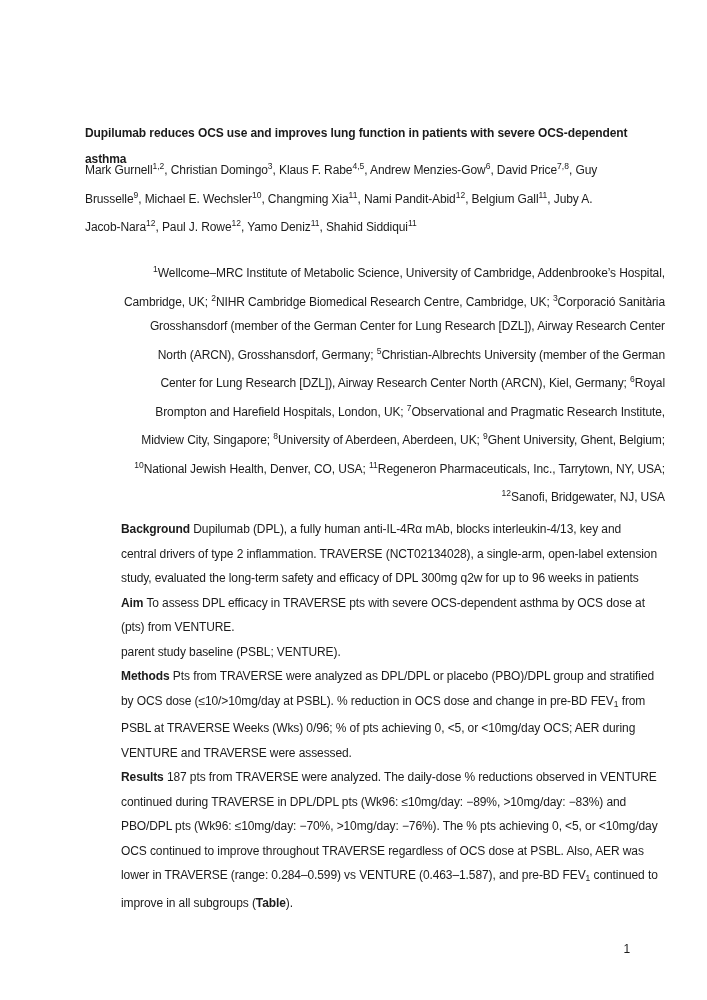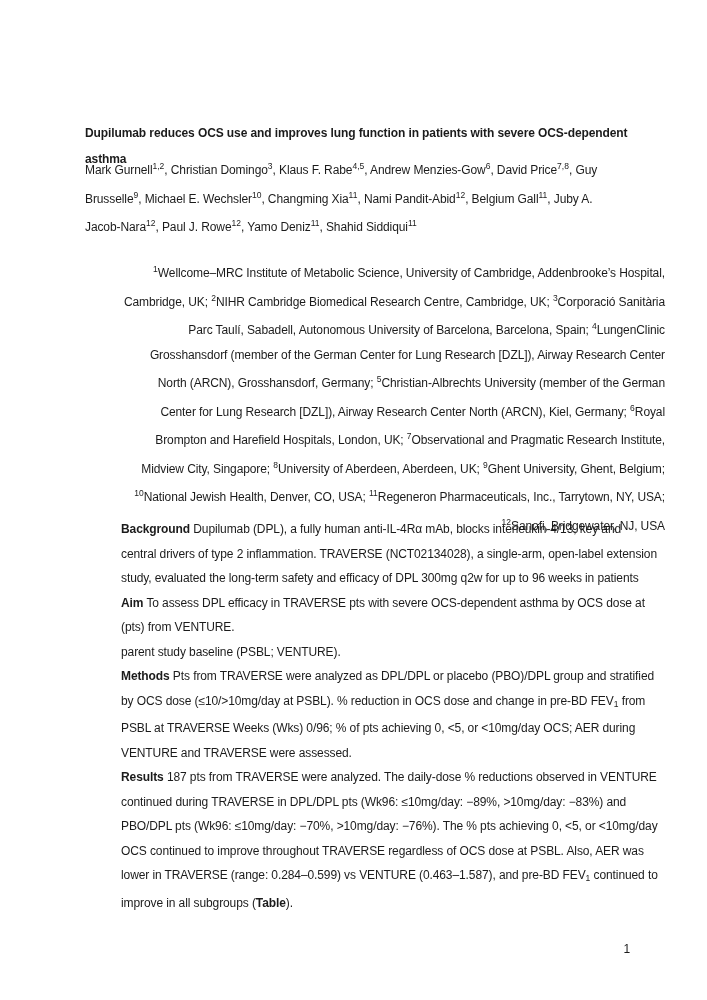--- a/index.html
+++ b/index.html
@@ -74,21 +74,20 @@
       <div class="line"><span class="b">asthma</span></div>
     </section>
   <section class="block block-authors" id="block-authors">
       <div class="line"><span>Mark Gurnell</span><span class="sup">1,2</span><span>, Christian Domingo</span><span class="sup">3</span><span>, Klaus F. Rabe</span><span class="sup">4,5</span><span>, Andrew Menzies-Gow</span><span class="sup">6</span><span>, David Price</span><span class="sup">7,8</span><span>, Guy</span></div>
       <div class="line"><span>Brusselle</span><span class="sup">9</span><span>, Michael E. Wechsler</span><span class="sup">10</span><span>, Changming Xia</span><span class="sup">11</span><span>, Nami Pandit-Abid</span><span class="sup">12</span><span>, Belgium Gall</span><span class="sup">11</span><span>, Juby A.</span></div>
       <div class="line"><span>Jacob-Nara</span><span class="sup">12</span><span>, Paul J. Rowe</span><span class="sup">12</span><span>, Yamo Deniz</span><span class="sup">11</span><span>, Shahid Siddiqui</span><span class="sup">11</span></div>
     </section>
   <section class="block block-affiliations" id="block-affiliations">
       <div class="line"><span class="sup">1</span><span>Wellcome–MRC Institute of Metabolic Science, University of Cambridge, Addenbrooke’s Hospital,</span></div>
       <div class="line"><span>Cambridge, UK; </span><span class="sup">2</span><span>NIHR Cambridge Biomedical Research Centre, Cambridge, UK; </span><span class="sup">3</span><span>Corporació Sanitària</span></div>
-      <div class="line"><span>Parc Taulí, Sabadell, Autonomous University of Barcelona, Barcelona, Spain; </span><span class="sup">4</span><span>LungenClinic</span></div>
       <div class="line"><span>Grosshansdorf (member of the German Center for Lung Research [DZL]), Airway Research Center</span></div>
       <div class="line"><span>North (ARCN), Grosshansdorf, Germany; </span><span class="sup">5</span><span>Christian-Albrechts University (member of the German</span></div>
       <div class="line"><span>Center for Lung Research [DZL]), Airway Research Center North (ARCN), Kiel, Germany; </span><span class="sup">6</span><span>Royal</span></div>
       <div class="line"><span>Brompton and Harefield Hospitals, London, UK; </span><span class="sup">7</span><span>Observational and Pragmatic Research Institute,</span></div>
       <div class="line"><span>Midview City, Singapore; </span><span class="sup">8</span><span>University of Aberdeen, Aberdeen, UK; </span><span class="sup">9</span><span>Ghent University, Ghent, Belgium;</span></div>
       <div class="line"><span class="sup">10</span><span>National Jewish Health, Denver, CO, USA; </span><span class="sup">11</span><span>Regeneron Pharmaceuticals, Inc., Tarrytown, NY, USA;</span></div>
       <div class="line"><span class="sup">12</span><span>Sanofi, Bridgewater, NJ, USA</span></div>
     </section>
   <section class="block block-abstract" id="block-abstract">
       <div class="line"><span class="b">Background</span><span> Dupilumab (DPL), a fully human anti-IL-4Rα mAb, blocks interleukin-4/13, key and</span></div>

